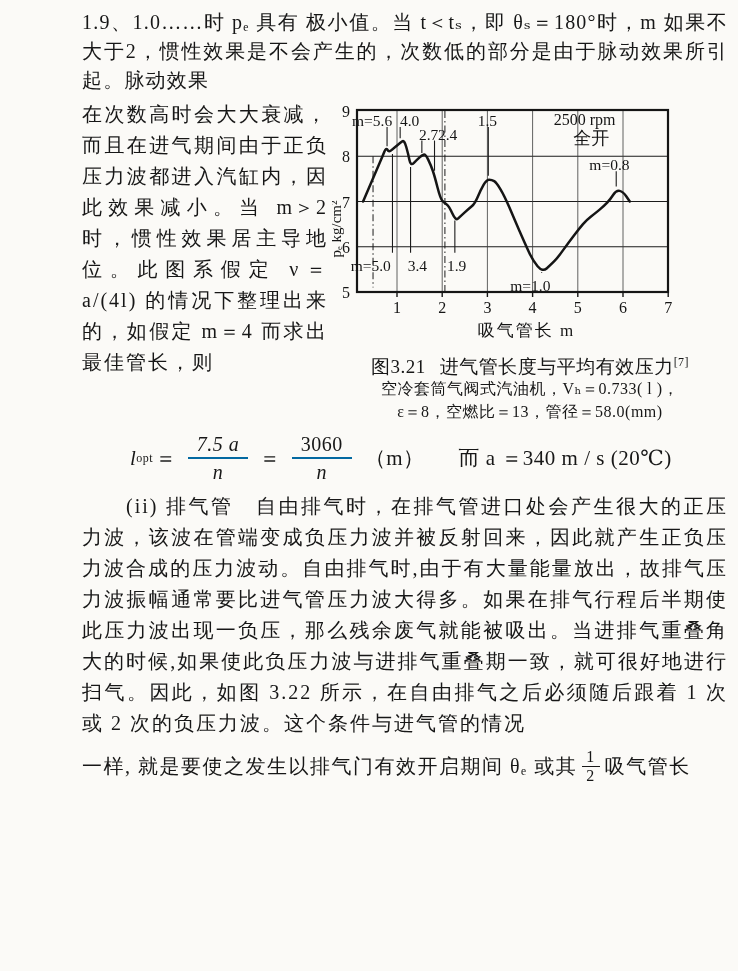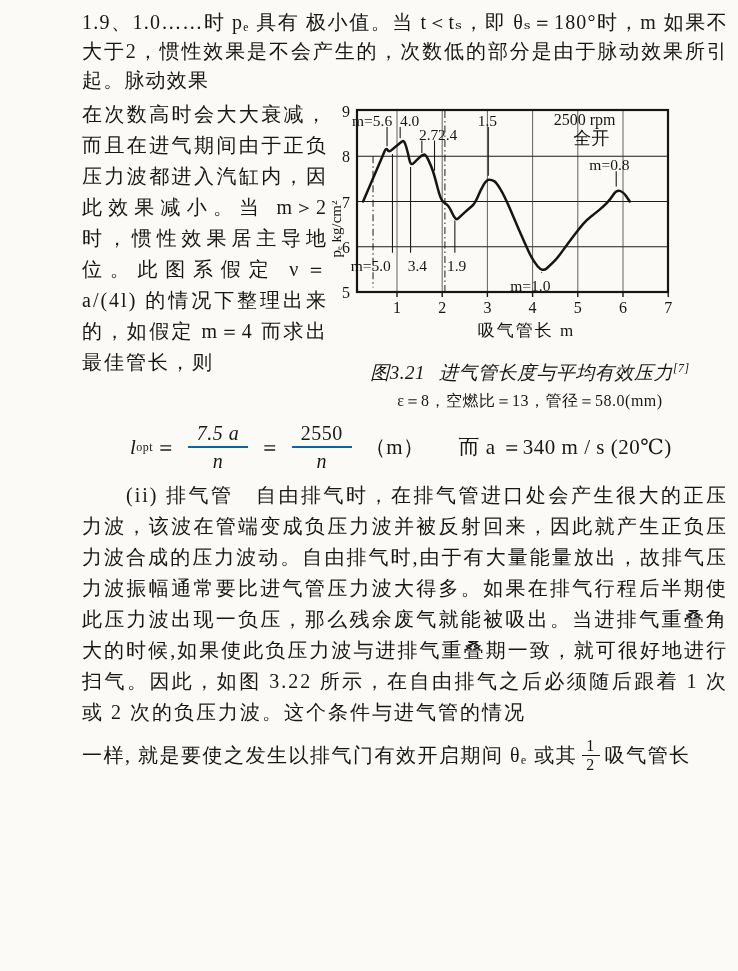--- a/index.html
+++ b/index.html
@@ -21,21 +21,21 @@
   .row{display:flex;margin-top:4px;}
   .leftcol{
     flex:none;width:246px;
     font-size:20px;line-height:31px;letter-spacing:2px;
     text-align:justify;
   }
   .fig{flex:1;margin:0 0 0 4px;}
   #chart{display:block;width:392px;height:248px;}
   svg text{font-family:"Liberation Serif","DejaVu Serif",serif;fill:#151515;}
   .figcap{text-align:center;margin-top:5px;}
-  .cap1{font-size:19px;letter-spacing:.5px;line-height:33px;font-style:italic;}
+  .cap1{font-size:19px;letter-spacing:.5px;line-height:20px;}
   .cap1 .capno{margin-right:14px;}
   .cap1 sup{font-size:12px;}
   .capsub{font-size:16px;line-height:23px;letter-spacing:.5px;}
   .formula{
     display:flex;align-items:center;
     margin:8px 0 6px 48px;
     font-size:21px;height:54px;letter-spacing:.5px;
   }
   .formula .vr{font-style:italic;}
   .formula sub{font-size:12px;}
@@ -126,36 +126,37 @@
           <text x="18" y="63.25" text-anchor="end" font-size="16">8</text>
           <text x="18" y="18" text-anchor="end" font-size="16">9</text>
           <text x="194.5" y="237" text-anchor="middle" font-size="17" letter-spacing="2">吸气管长  m</text>
           <text x="0" y="0" text-anchor="middle" font-size="15" transform="translate(9,130) rotate(-90)">pₑ kg/cm²</text>
           <rect x="25" y="11" width="311" height="182" fill="none" stroke="#151515" stroke-width="2.2"></rect>
         </svg>
       <figcaption class="figcap">
         <div class="cap1">
           <span class="capno">图3.21</span><span>进气管长度与平均有效压力</span><sup>[7]</sup>
         </div>
+        <div class="capsub">空冷套筒气阀式汽油机，Vₕ＝0.733( l )，</div>
         <div class="capsub">ε＝8，空燃比＝13，管径＝58.0(mm)</div>
       </figcaption>
     </figure>
   </div>
 
   <div class="formula">
     <span class="vr">l</span>
       <sub>opt</sub>
     <span class="eqsign">＝</span>
     <span class="frac">
       <span class="num vr">7.5 a</span>
       <span class="den vr">n</span>
     </span>
     <span class="eqsign">＝</span>
     <span class="frac">
-      <span class="num">2550</span>
+      <span class="num">3060</span>
       <span class="den vr">n</span>
     </span>
     <span class="funit">（m）</span>
     <span class="ftail">而 a ＝340  m / s (20℃)</span>
   </div>
 
 
   <p class="body-para p3">(ii) 排气管　自由排气时，在排气管进口处会产生很大的正压力波，该波在管端变成负压力波并被反射回来，因此就产生正负压力波合成的压力波动。自由排气时,由于有大量能量放出，故排气压力波振幅通常要比进气管压力波大得多。如果在排气行程后半期使此压力波出现一负压，那么残余废气就能被吸出。当进排气重叠角大的时候,如果使此负压力波与进排气重叠期一致，就可很好地进行扫气。因此，如图 3.22 所示，在自由排气之后必须随后跟着 1 次或 2 次的负压力波。这个条件与进气管的情况</p>
 
   <p class="last-line">

